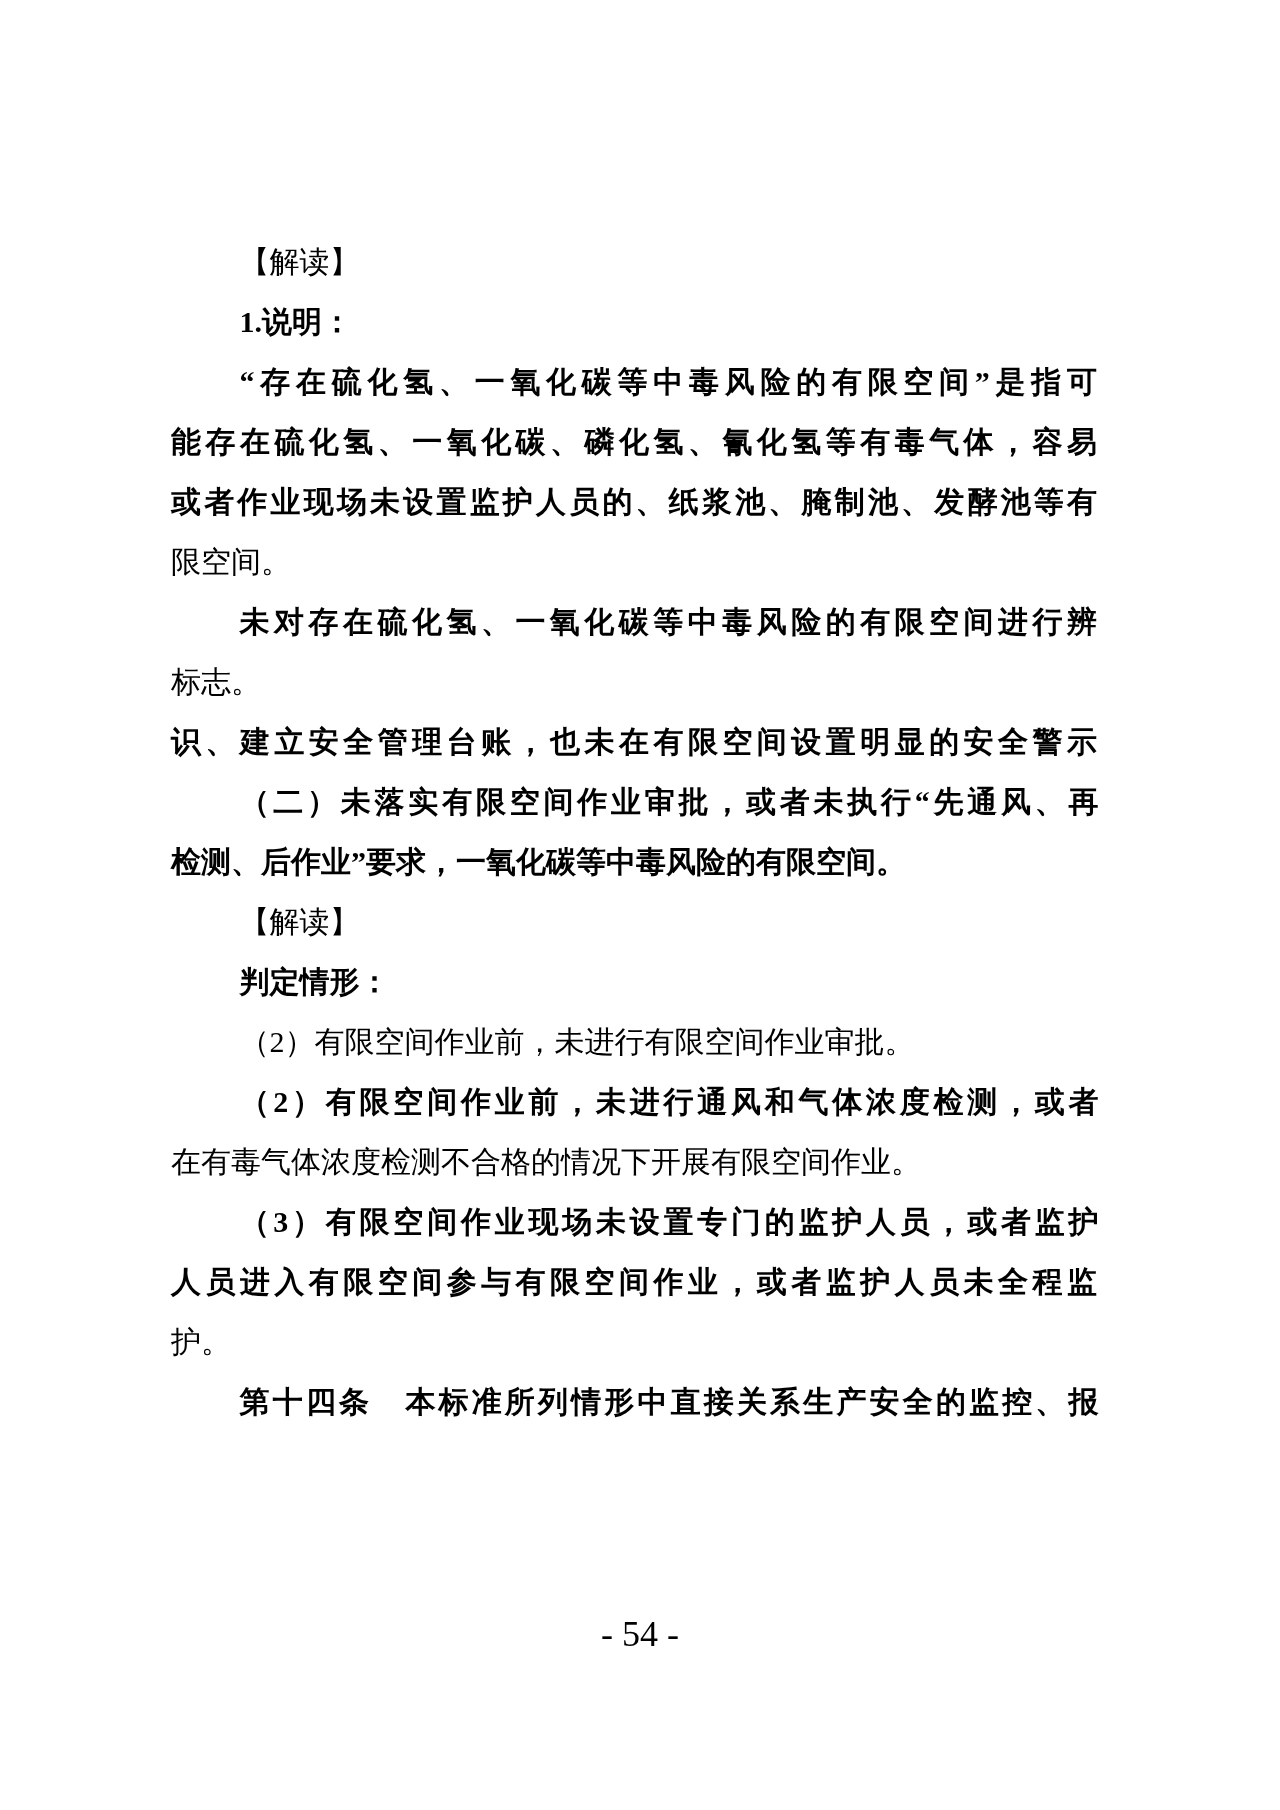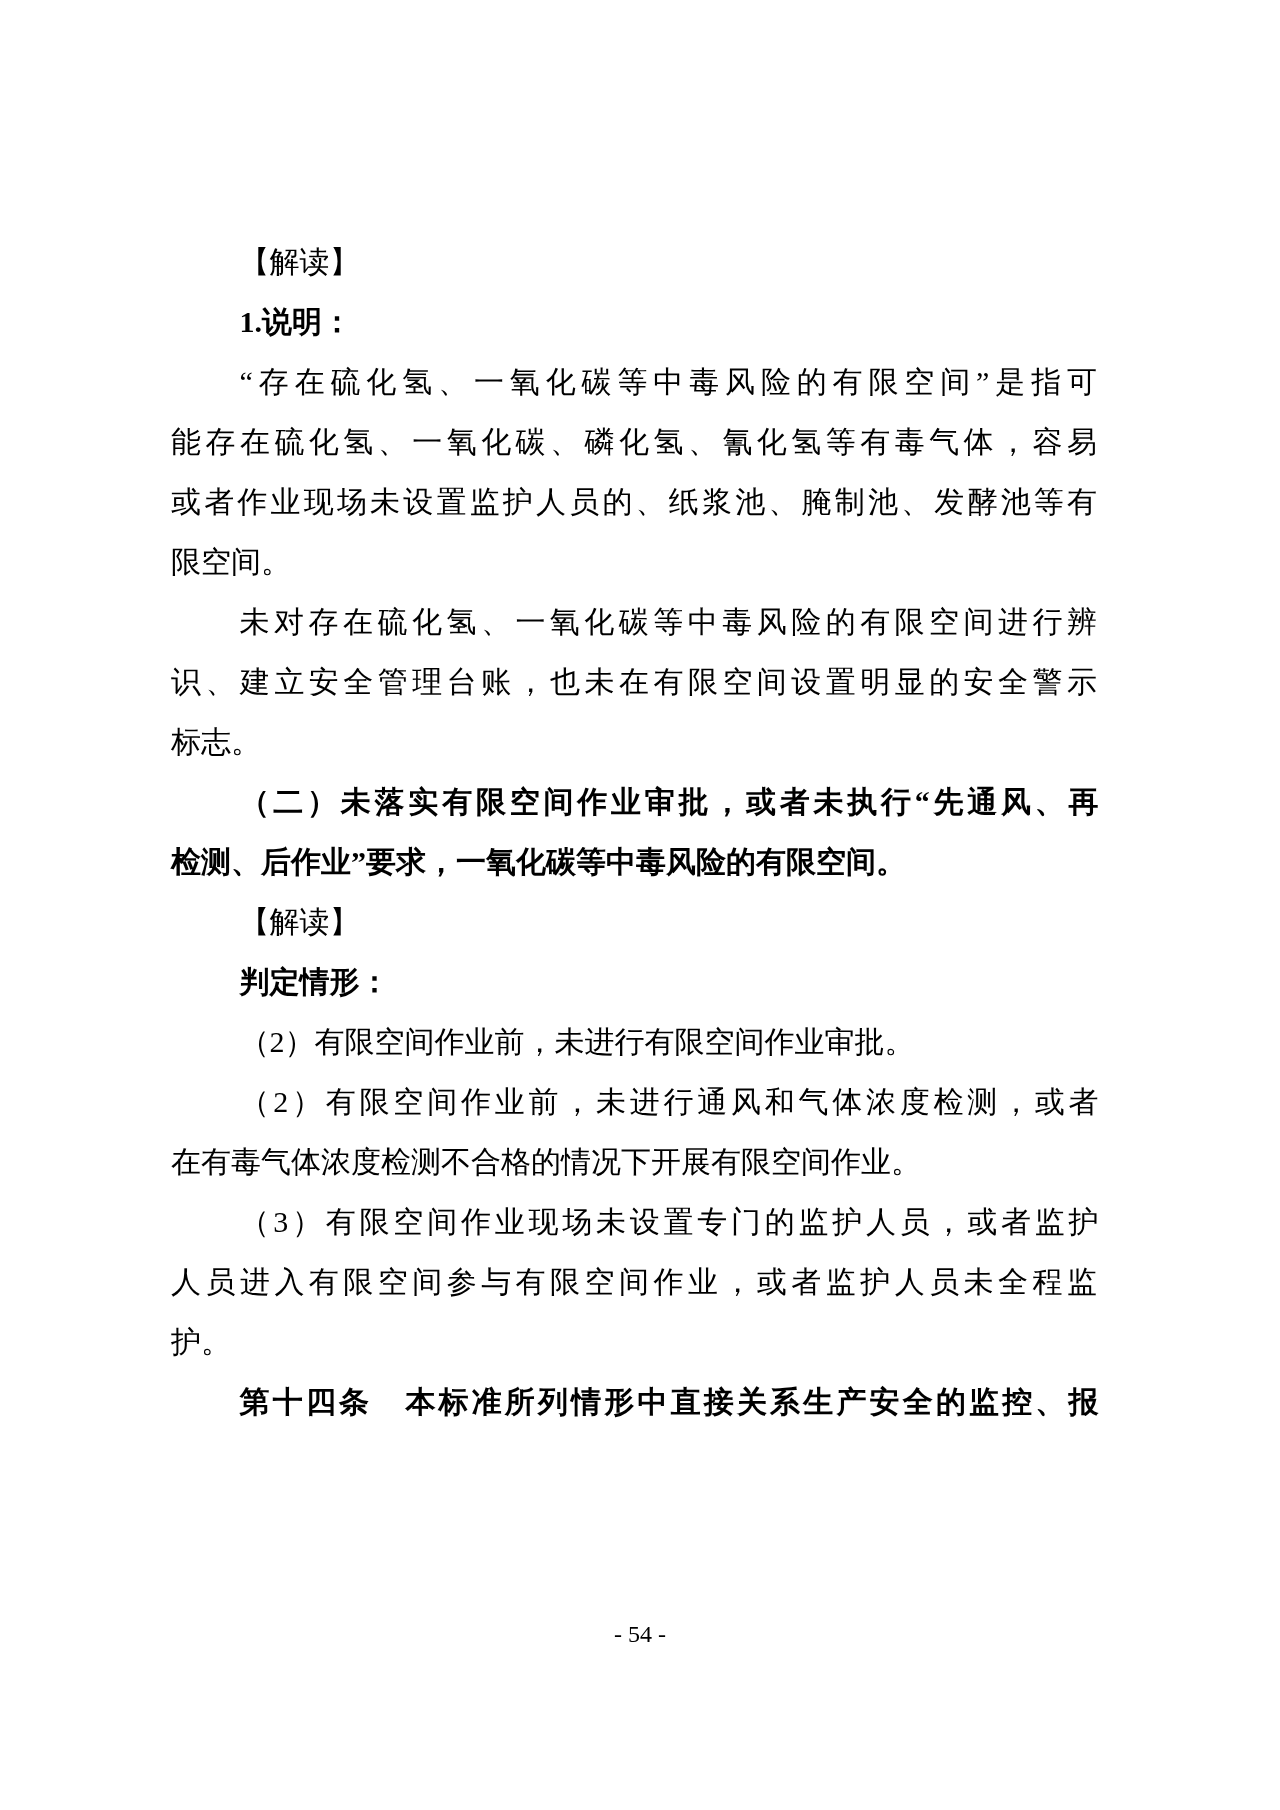--- a/index.html
+++ b/index.html
@@ -19,31 +19,31 @@
     width: 926px;
   }
   .ln {
     height: 60px;
     line-height: 60px;
     font-size: 30px;
     text-align: justify;
     text-align-last: left;
     color: #000000;
   }
-  .full   { text-align-last: justify; }
+  .full   { text-align-last: justify; font-weight: bold; }
   .indent { text-indent: 68.6px; }
   .bold   { font-weight: 700; }
   .tight  { letter-spacing: -1.5px; }
   .footer {
     position: absolute;
     top: 1616px;
     left: 0;
     width: 1280px;
     text-align: center;
-    font-size: 24px;
+    font-size: 36px;
     line-height: 36px;
     color: #000000;
   }
 </style>
 </head>
 <body>
 
 <div class="content">
 
   <div>
@@ -57,22 +57,22 @@
   <div>
     <div class="ln indent full">“存在硫化氢、一氧化碳等中毒风险的有限空间”是指可</div>
     <div class="ln full">能存在硫化氢、一氧化碳、磷化氢、氰化氢等有毒气体，容易</div>
     <div class="ln full">或者作业现场未设置监护人员的、纸浆池、腌制池、发酵池等有</div>
     <div class="ln">限空间。</div>
   </div>
 
 
   <div>
     <div class="ln indent full">未对存在硫化氢、一氧化碳等中毒风险的有限空间进行辨</div>
+    <div class="ln">标志。</div>
     <div class="ln full">识、建立安全管理台账，也未在有限空间设置明显的安全警示</div>
-    <div class="ln">标志。</div>
   </div>
 
   <div>
     <div class="ln indent full bold tight">（二）未落实有限空间作业审批，或者未执行“先通风、再</div>
     <div class="ln bold">检测、后作业”要求，一氧化碳等中毒风险的有限空间。</div>
   </div>
 
   <div>
     <div class="ln indent">【解读】</div>
   </div>

